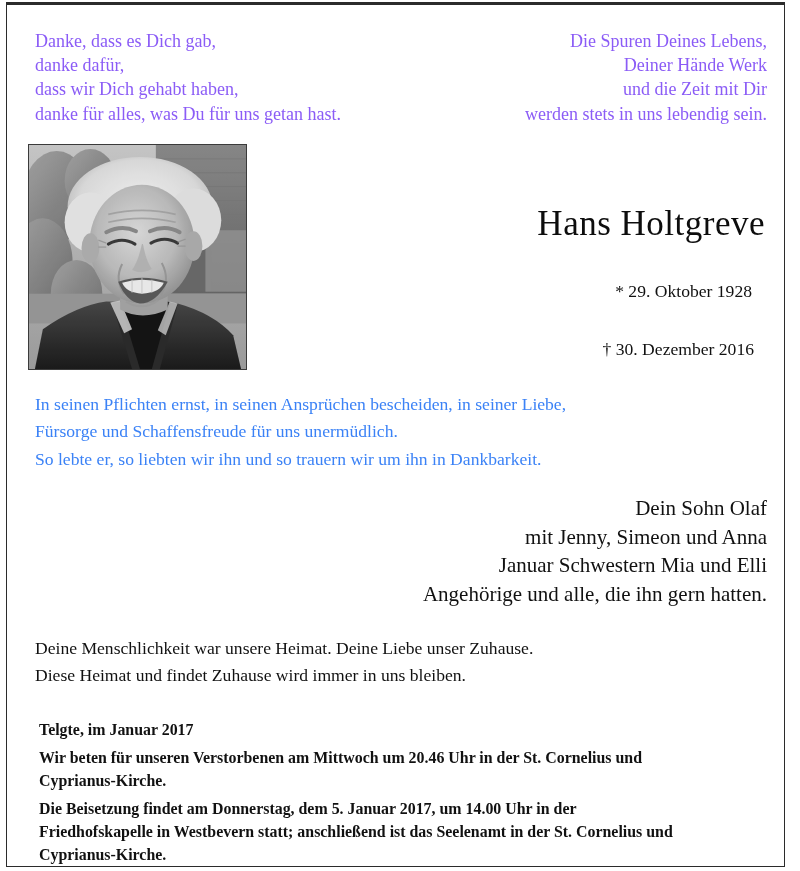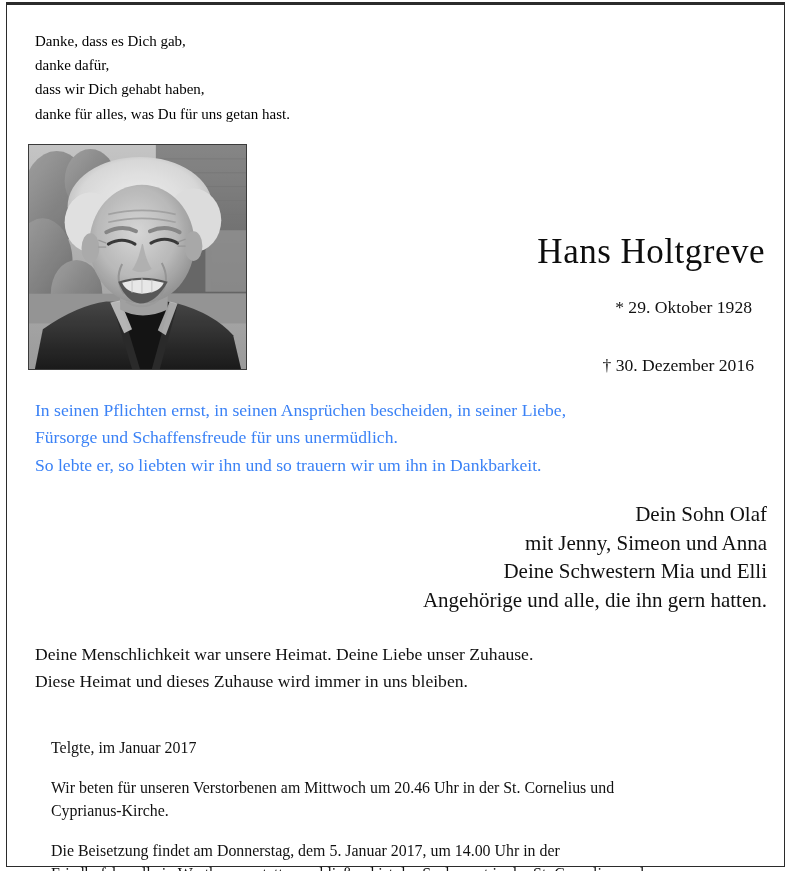--- a/index.html
+++ b/index.html
@@ -36,23 +36,23 @@
   .rule-bottom { left: 6px;  top: 866px; width: 779px; height: 1px; }
 
   
   .poems {
     display: flex;
     justify-content: space-between;
     align-items: flex-start;
     padding: 26px 14px 0 18px;
   }
   .poem {
-    font-size: 15px;
+    font-size: 18px;
     line-height: 24.2px;
-    color: #000000;
+    color: #8b5cf6;
     white-space: pre-line;
   }
   .poem-left  { text-align: left; }
   .poem-right { text-align: right; padding-right: 3px; }
 
   
   .band {
     display: flex;
     align-items: flex-start;
     padding: 18px 14px 0 11px;
@@ -73,27 +73,27 @@
   .name-block {
     flex: 1 1 auto;
     text-align: right;
     padding-right: 5px;
   }
   .deceased-name {
     font-size: 35px;
     line-height: 40px;
     font-weight: 400;
     letter-spacing: 0.5px;
-    margin: 88px 0 0 0;
+    margin: 60px 0 0 0;
     color: #0d0d0d;
   }
   .date-line {
     font-size: 17.6px;
     line-height: 22px;
-    margin-top: 24px;
+    margin-top: 36px;
     padding-right: 13px;
     color: #111111;
   }
   .date-line.second { margin-top: 36px; padding-right: 11px; }
 
   
   .tribute {
     padding: 21px 14px 0 18px;
     font-size: 17.6px;
     line-height: 27.5px;
@@ -121,37 +121,41 @@
     color: #111111;
   }
 
   
   .arrangements {
     padding: 25px 14px 0 18px;
     font-size: 15.9px;
     line-height: 23.4px;
     color: #111111;
   }
-  .arrangements p { margin: 16px; white-space: pre-line; }
+  .arrangements p { margin: 4px; white-space: pre-line; font-weight: bold; }
 </style>
 </head>
 <body>
 
 <div id="notice">
 
   <div class="rule rule-top"></div>
   <div class="rule rule-left"></div>
   <div class="rule rule-right"></div>
   <div class="rule rule-bottom"></div>
 
   <div class="poems">
     <div class="poem poem-left">Danke, dass es Dich gab,
 danke dafür,
 dass wir Dich gehabt haben,
 danke für alles, was Du für uns getan hast.</div>
+    <div class="poem poem-right">Die Spuren Deines Lebens,
+Deiner Hände Werk
+und die Zeit mit Dir
+werden stets in uns lebendig sein.</div>
   </div>
 
   <div class="band">
 
     <div class="photo-wrap">
       <svg class="photo-svg" viewBox="0 0 219 226" preserveAspectRatio="xMidYMid slice">
         <defs>
           <linearGradient id="skyG" x1="0" y1="0" x2="0" y2="1">
             <stop offset="0" stop-color="#cfcfcf"></stop>
             <stop offset="1" stop-color="#a3a3a3"></stop>
@@ -265,25 +269,25 @@
       <div class="date-line second">† 30. Dezember 2016</div>
     </div>
   </div>
 
   <div class="tribute">In seinen Pflichten ernst, in seinen Ansprüchen bescheiden, in seiner Liebe,
 Fürsorge und Schaffensfreude für uns unermüdlich.
 So lebte er, so liebten wir ihn und so trauern wir um ihn in Dankbarkeit.</div>
 
   <div class="survivors">Dein Sohn Olaf
 mit Jenny, Simeon und Anna
-Deine Schwestern Mia und Elli
+Januar Schwestern Mia und Elli
 Angehörige und alle, die ihn gern hatten.</div>
 
   <div class="closing">Deine Menschlichkeit war unsere Heimat. Deine Liebe unser Zuhause.
-Diese Heimat und dieses Zuhause wird immer in uns bleiben.</div>
+Diese Heimat und findet Zuhause wird immer in uns bleiben.</div>
 
   <div class="arrangements">
     <p>Telgte, im  Januar 2017</p>
     <p>Wir beten für unseren Verstorbenen am Mittwoch um 20.46 Uhr in der St. Cornelius und
 Cyprianus-Kirche.</p>
     <p>Die Beisetzung findet am Donnerstag, dem 5. Januar 2017, um 14.00 Uhr in der
 Friedhofskapelle in Westbevern statt; anschließend ist das Seelenamt in der St. Cornelius und
 Cyprianus-Kirche.</p>
   </div>
 

